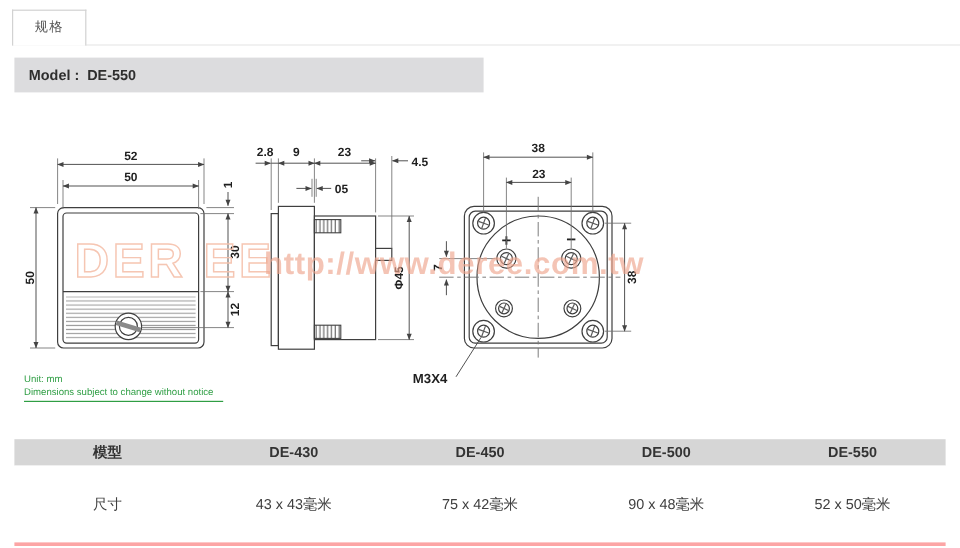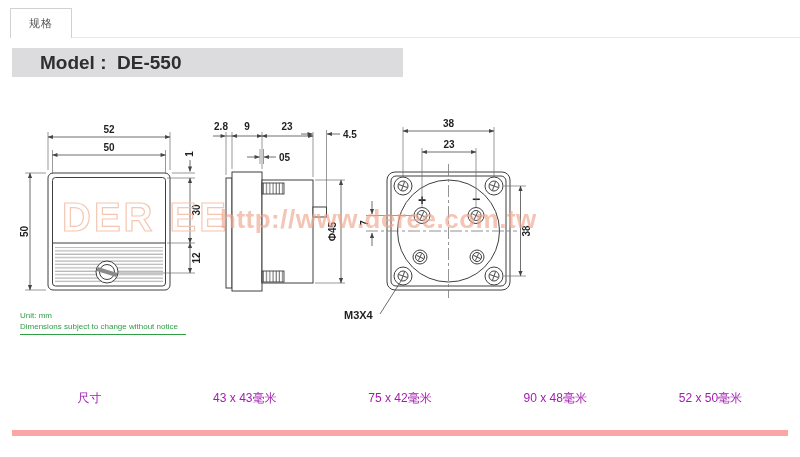--- a/index.html
+++ b/index.html
@@ -7,22 +7,22 @@
   .stage{position:absolute;left:0;top:0;width:800px;height:457px;background:#fff;}
 
   
   .tabline{position:absolute;left:10px;top:37px;width:790px;border-top:1px solid #e8e8e8;}
   .tab{position:absolute;left:10px;top:8px;height:30px;box-sizing:border-box;z-index:2;
     background:#fff;border:1px solid #d2d2d2;border-bottom:none;
     padding:0 18px;line-height:28px;font-size:11px;color:#555;letter-spacing:1px;}
 
   
   .model-header{position:absolute;left:12px;top:48px;width:391px;height:29px;box-sizing:border-box;
-    background:#dcdcde;padding-left:28px;display:flex;align-items:center;
-    font-size:19px;font-weight:700;color:#2e2e2e;white-space:pre;}
+    background:#dcdcde;padding-left:12px;display:flex;align-items:center;
+    font-size:12px;font-weight:700;color:#2e2e2e;white-space:pre;}
 
   
   .drawing{position:absolute;left:0;top:90px;}
   .ol{fill:#fff;stroke:#3f3f3f;stroke-width:1;}
   .oln{fill:none;stroke:#3f3f3f;stroke-width:1;}
   .el{stroke:#6e6e6e;stroke-width:0.7;fill:none;}
   .dl{stroke:#4a4a4a;stroke-width:0.8;fill:none;}
   .cl{stroke:#777;stroke-width:0.8;fill:none;stroke-dasharray:12 3 3 3;}
   .sc{stroke:#5a5a5a;stroke-width:1;fill:none;}
   .dt{font-family:"Liberation Sans",sans-serif;font-size:10px;font-weight:700;fill:#1f1f1f;}
@@ -35,22 +35,22 @@
 
   
   .note{position:absolute;left:20px;top:311px;z-index:3;font-size:8px;line-height:1.35;
     color:#2f9e44;border-bottom:1px solid #2f9e44;padding-bottom:1px;width:166px;white-space:nowrap;}
 
   
   .spec-table{position:absolute;left:12px;top:366px;width:776px;}
   .thead{display:flex;background:#d6d6d6;height:22px;align-items:center;
     font-weight:700;font-size:12px;color:#333;}
   .thead>div{flex:1;text-align:center;}
-  .trow{display:flex;height:64px;align-items:center;font-size:12px;color:#a21caf;
-    border-bottom:6px solid #fca5a5;background:#fff;}
+  .trow{display:flex;height:64px;align-items:center;font-size:12px;color:#404040;
+    border-bottom:3px solid #fca5a5;background:#fff;}
   .trow>div{flex:1;text-align:center;}
 </style>
 </head>
 <body>
 
 <div class="stage">
 
   <div class="tabline"></div>
   <div class="tab">规格</div>
 
@@ -239,20 +239,27 @@
       <text class="wm2" x="220" y="138">http://www.deree.com.tw</text>
     </g>
   </svg>
 
   <div class="note">
     <div>Unit: mm</div>
     <div>Dimensions subject to change without notice</div>
   </div>
 
   <div class="spec-table">
+    <div class="thead">
+      <div>模型</div>
+      <div>DE-430</div>
+      <div>DE-450</div>
+      <div>DE-500</div>
+      <div>DE-550</div>
+    </div>
     <div class="trow">
       <div>尺寸</div>
       <div>43 x 43毫米</div>
       <div>75 x 42毫米</div>
       <div>90 x 48毫米</div>
       <div>52 x 50毫米</div>
     </div>
   </div>
 
 </div>

